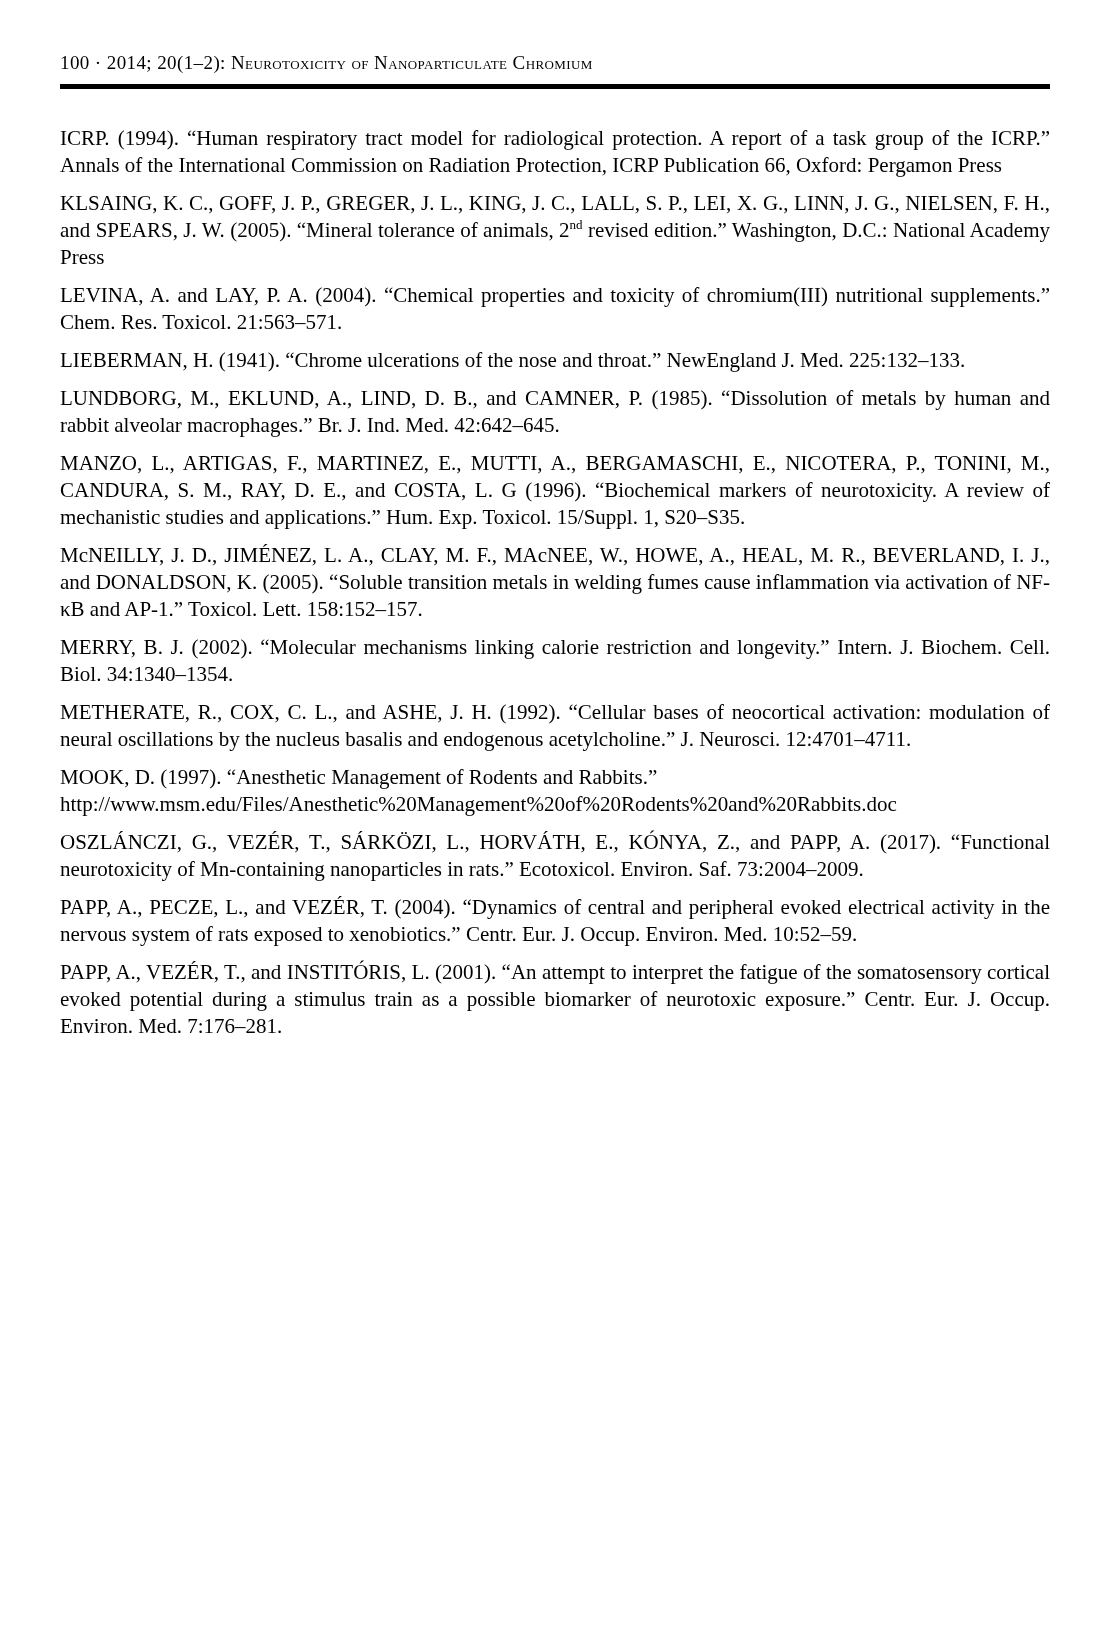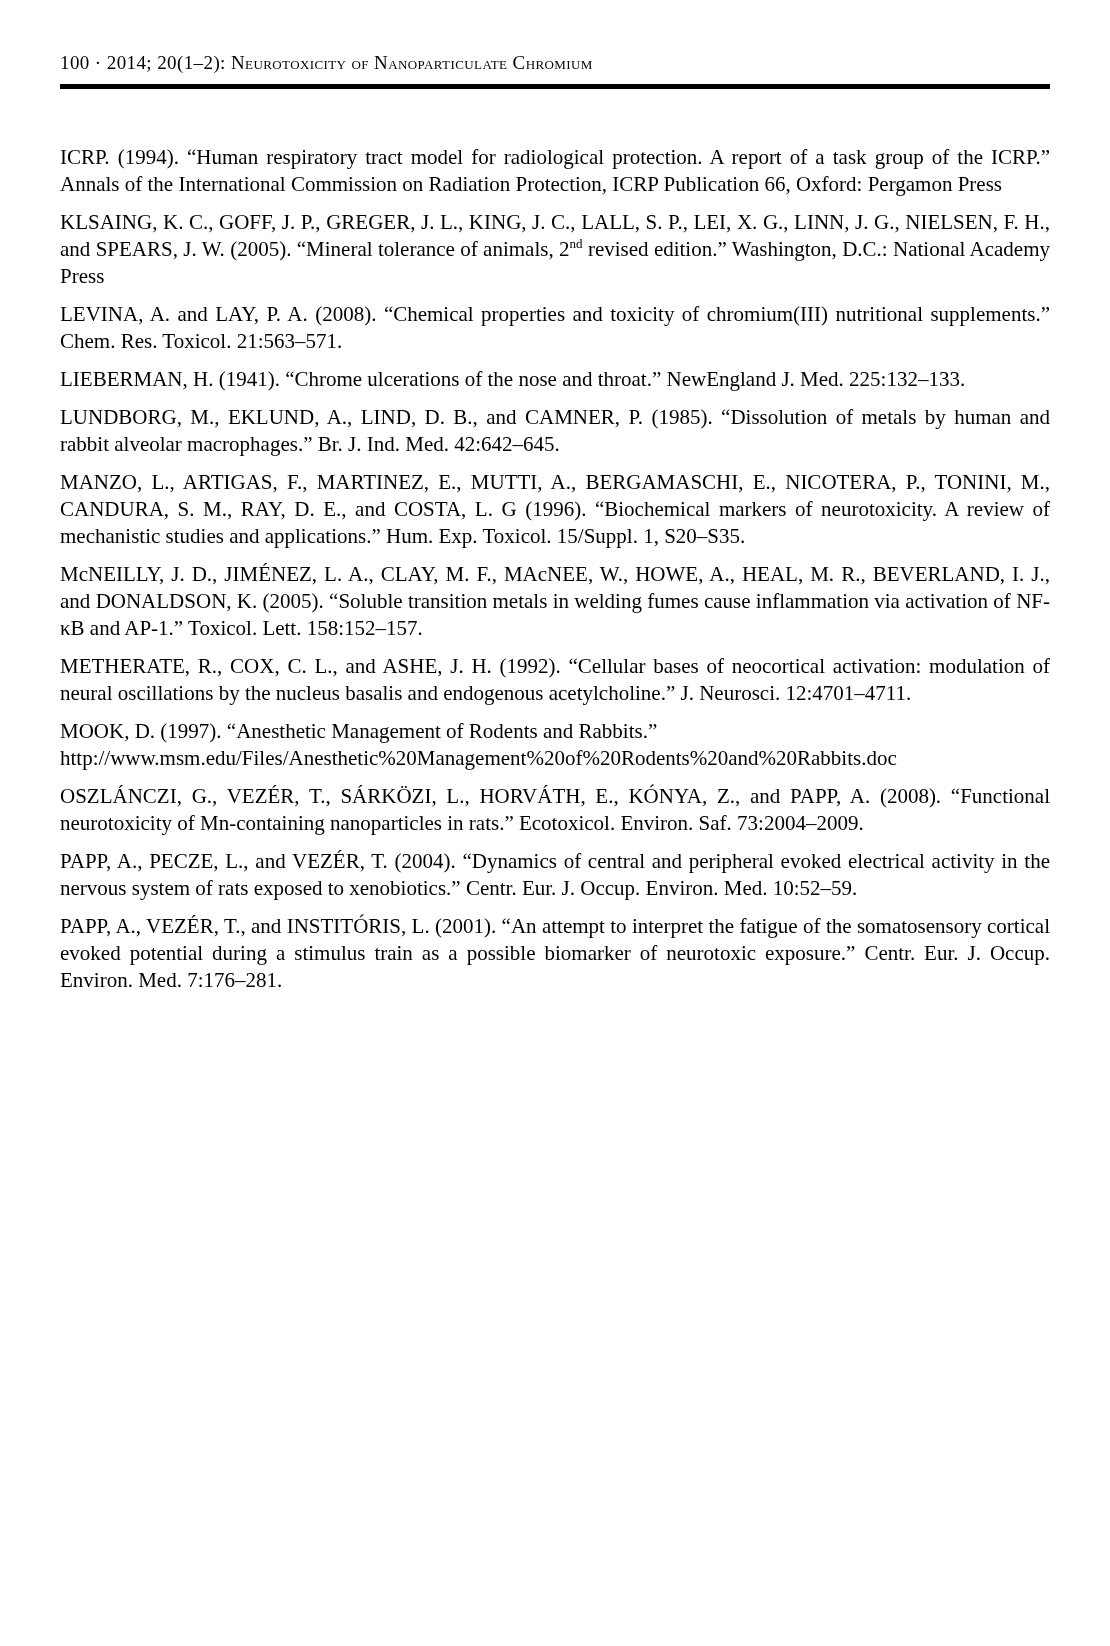--- a/index.html
+++ b/index.html
@@ -27,21 +27,21 @@
     margin: 0 0 10px 0;
   }
   .head-rule {
     width: 100%;
     height: 5px;
     background: #000000;
     border: none;
     margin: 0 0 0 0;
   }
   .references {
-    margin-top: 55px;
+    margin-top: 36px;
     font-family: Liberation Serif, serif;
   }
   .references p.ref {
     font-size: 21px;
     line-height: 27px;
     text-align: justify;
     margin: 0 0 11px 0;
     color: #000000;
   }
   .references p.ref .sup {
@@ -53,24 +53,25 @@
 </head>
 <body>
 
 <div class="page">
   <div class="running-head">100 · 2014; 20(1–2): Neurotoxicity of Nanoparticulate Chromium</div>
   <div class="head-rule"></div>
 
   <div class="references" id="references">
       <p class="ref"><span>ICRP. (1994). “Human respiratory tract model for radiological protection. A report of a task group of the ICRP.” Annals of the International Commission on Radiation Protection, ICRP Publication 66, Oxford: Pergamon Press</span></p>
       <p class="ref"><span>KLSAING, K. C., GOFF, J. P., GREGER, J. L., KING, J. C., LALL, S. P., LEI, X. G., LINN, J. G., NIELSEN, F. H., and SPEARS, J. W. (2005). “Mineral tolerance of animals, 2</span><span class="sup">nd</span><span> revised edition.” Washington, D.C.: National Academy Press</span></p>
-      <p class="ref"><span>LEVINA, A. and LAY, P. A. (2008). “Chemical properties and toxicity of chromium(III) nutritional supplements.” Chem. Res. Toxicol. 21:563–571.</span></p>
+      <p class="ref"><span>LEVINA, A. and LAY, P. A. (2004). “Chemical properties and toxicity of chromium(III) nutritional supplements.” Chem. Res. Toxicol. 21:563–571.</span></p>
       <p class="ref"><span>LIEBERMAN, H. (1941). “Chrome ulcerations of the nose and throat.” NewEngland J. Med. 225:132–133.</span></p>
       <p class="ref"><span>LUNDBORG, M., EKLUND, A., LIND, D. B., and CAMNER, P. (1985). “Dissolution of metals by human and rabbit alveolar macrophages.” Br. J. Ind. Med. 42:642–645.</span></p>
       <p class="ref"><span>MANZO, L., ARTIGAS, F., MARTINEZ, E., MUTTI, A., BERGAMASCHI, E., NICOTERA, P., TONINI, M., CANDURA, S. M., RAY, D. E., and COSTA, L. G (1996). “Biochemical markers of neurotoxicity. A review of mechanistic studies and applications.” Hum. Exp. Toxicol. 15/Suppl. 1, S20–S35.</span></p>
       <p class="ref"><span>McNEILLY, J. D., JIMÉNEZ, L. A., CLAY, M. F., MAcNEE, W., HOWE, A., HEAL, M. R., BEVERLAND, I. J., and DONALDSON, K. (2005). “Soluble transition metals in welding fumes cause inflammation via activation of NF-κB and AP-1.” Toxicol. Lett. 158:152–157.</span></p>
+      <p class="ref"><span>MERRY, B. J. (2002). “Molecular mechanisms linking calorie restriction and longevity.” Intern. J. Biochem. Cell. Biol. 34:1340–1354.</span></p>
       <p class="ref"><span>METHERATE, R., COX, C. L., and ASHE, J. H. (1992). “Cellular bases of neocortical activation: modulation of neural oscillations by the nucleus basalis and endogenous acetylcholine.” J. Neurosci. 12:4701–4711.</span></p>
       <p class="ref"><span>MOOK, D. (1997). “Anesthetic Management of Rodents and Rabbits.”</span><br><span>http://www.msm.edu/Files/Anesthetic%20Management%20of%20Rodents%20and%20Rabbits.doc</span></p>
-      <p class="ref"><span>OSZLÁNCZI, G., VEZÉR, T., SÁRKÖZI, L., HORVÁTH, E., KÓNYA, Z., and PAPP, A. (2008). “Functional neurotoxicity of Mn-containing nanoparticles in rats.” Ecotoxicol. Environ. Saf. 73:2004–2009.</span></p>
+      <p class="ref"><span>OSZLÁNCZI, G., VEZÉR, T., SÁRKÖZI, L., HORVÁTH, E., KÓNYA, Z., and PAPP, A. (2017). “Functional neurotoxicity of Mn-containing nanoparticles in rats.” Ecotoxicol. Environ. Saf. 73:2004–2009.</span></p>
       <p class="ref"><span>PAPP, A., PECZE, L., and VEZÉR, T. (2004). “Dynamics of central and peripheral evoked electrical activity in the nervous system of rats exposed to xenobiotics.” Centr. Eur. J. Occup. Environ. Med. 10:52–59.</span></p>
       <p class="ref"><span>PAPP, A., VEZÉR, T., and INSTITÓRIS, L. (2001). “An attempt to interpret the fatigue of the somatosensory cortical evoked potential during a stimulus train as a possible biomarker of neurotoxic exposure.” Centr. Eur. J. Occup. Environ. Med. 7:176–281.</span></p>
     </div>
 </div>
 
 </body></html>

